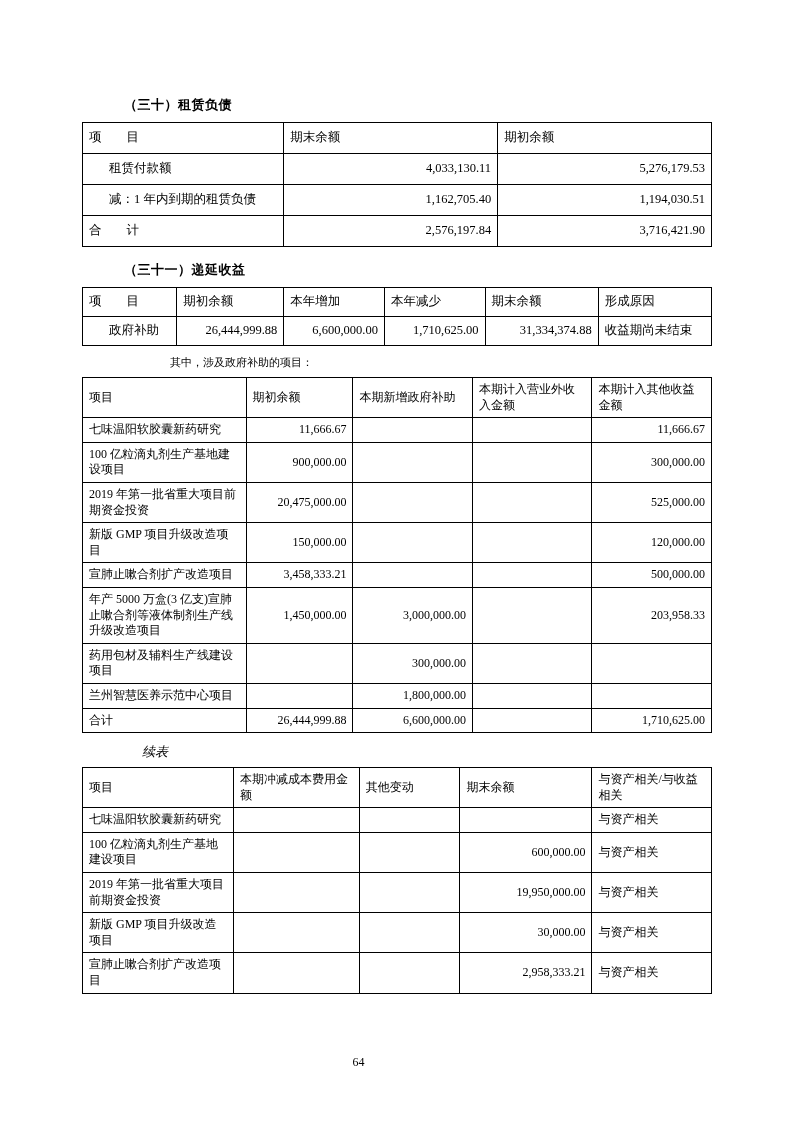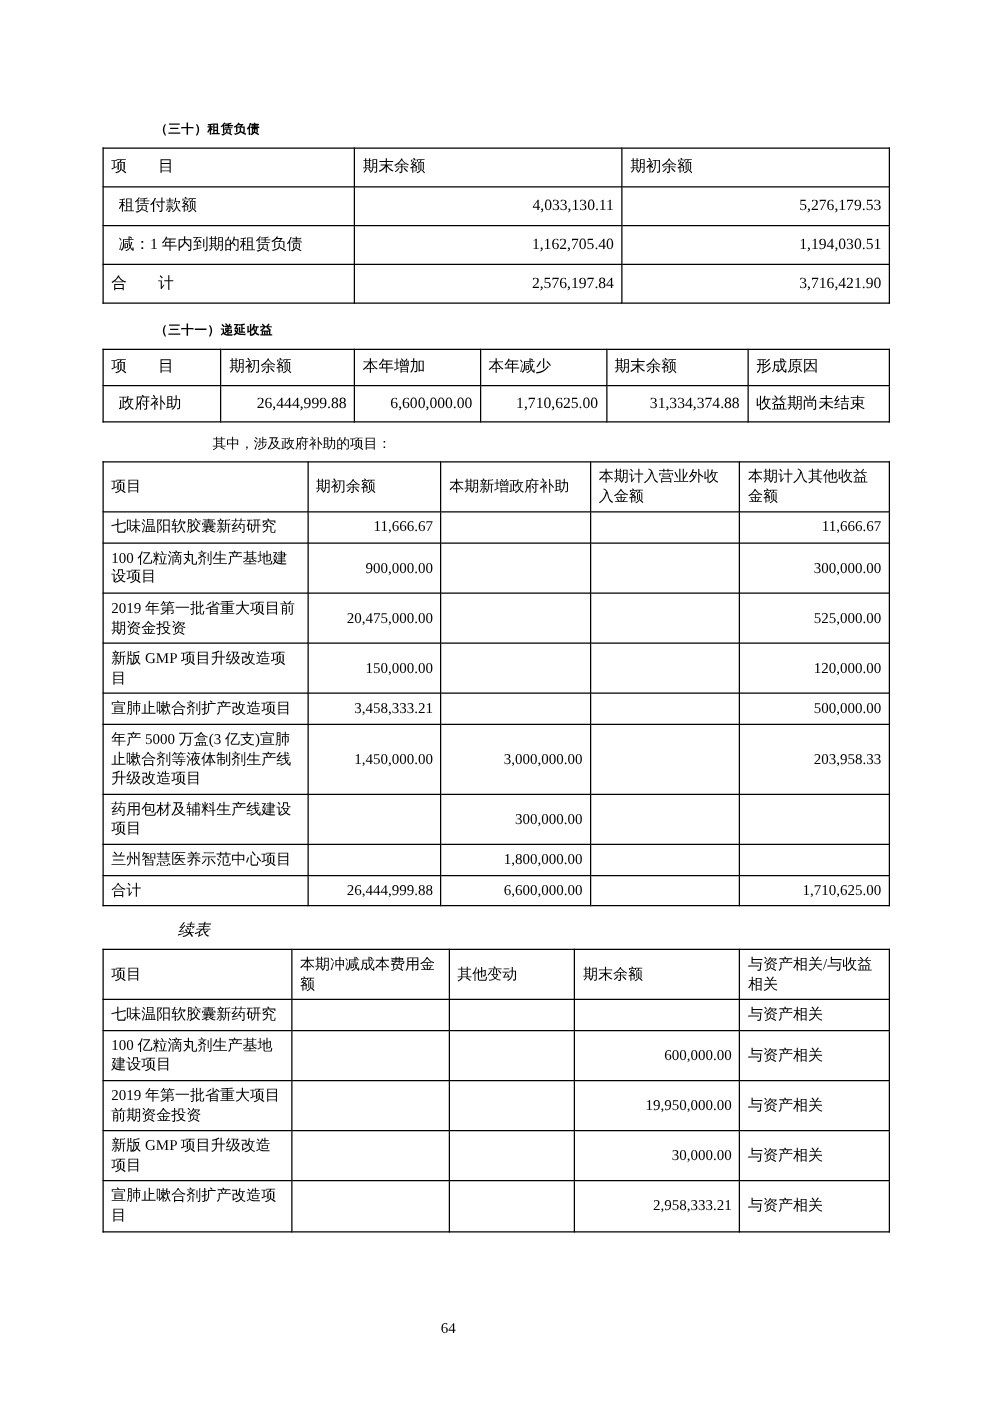--- a/index.html
+++ b/index.html
@@ -15,21 +15,21 @@
     position: relative;
   }
   .page {
     width: 794px;
     height: 1122px;
     box-sizing: border-box;
     padding: 96px 82px 40px 82px;
     position: relative;
   }
   .section-title {
-    font-size: 10px;
+    font-size: 13px;
     font-weight: bold;
     margin: 0 0 8px 42px;
     letter-spacing: 0.5px;
   }
   .sub-note {
     font-size: 11px;
     margin: 9px 0 7px 88px;
   }
   .cont-label {
     font-size: 13px;
@@ -58,21 +58,21 @@
     position: absolute;
     bottom: 52px;
     left: 0;
     width: 717px;
     text-align: center;
     font-size: 12px;
   }
   .deferred-table td { height: 20px; }
   .proj-table td { font-size: 12px; line-height: 1.3; }
   .cont-table td { font-size: 12px; line-height: 1.3; }
-  .indent1 { padding-left: 12px; }
+  .indent1 { padding-left: 26px; }
 </style>
 </head>
 <body>
 
 <div class="page">
 
   <div class="section-title">（三十）租赁负债</div>
 
   <table class="tbl-lease">
     <colgroup>

